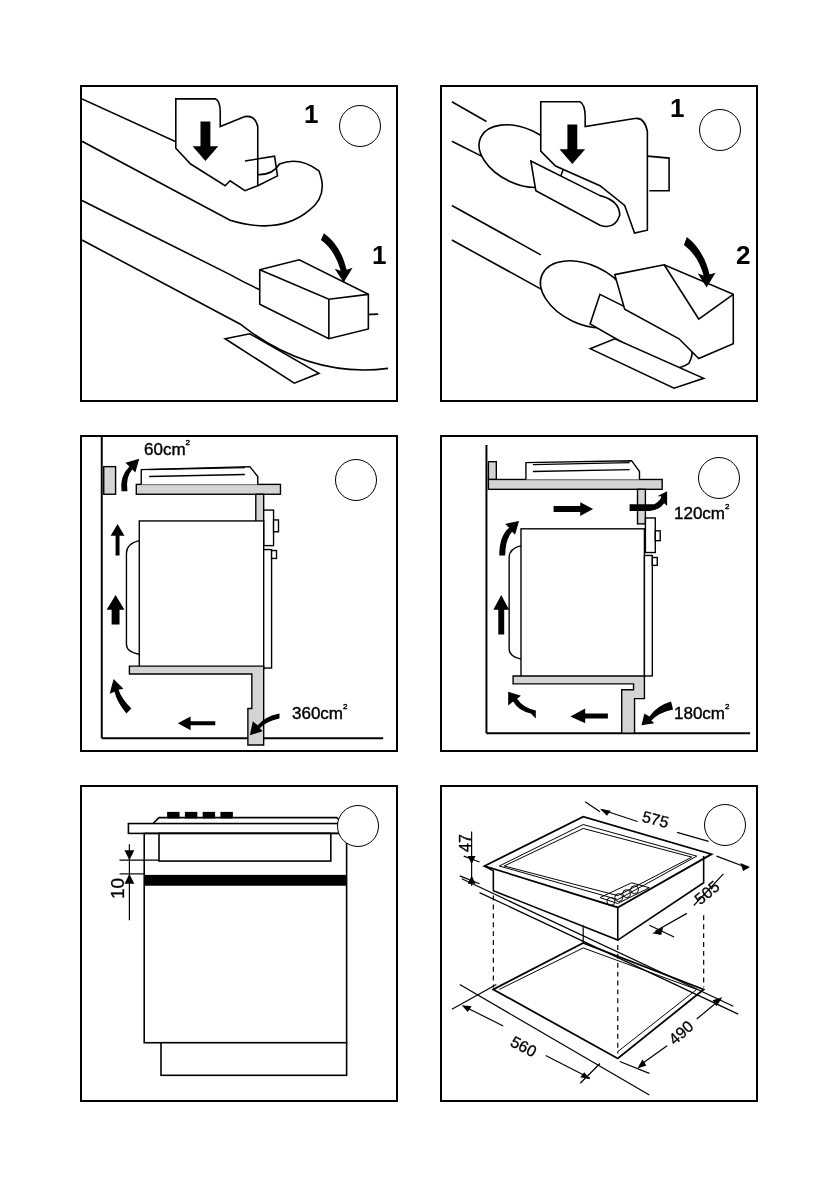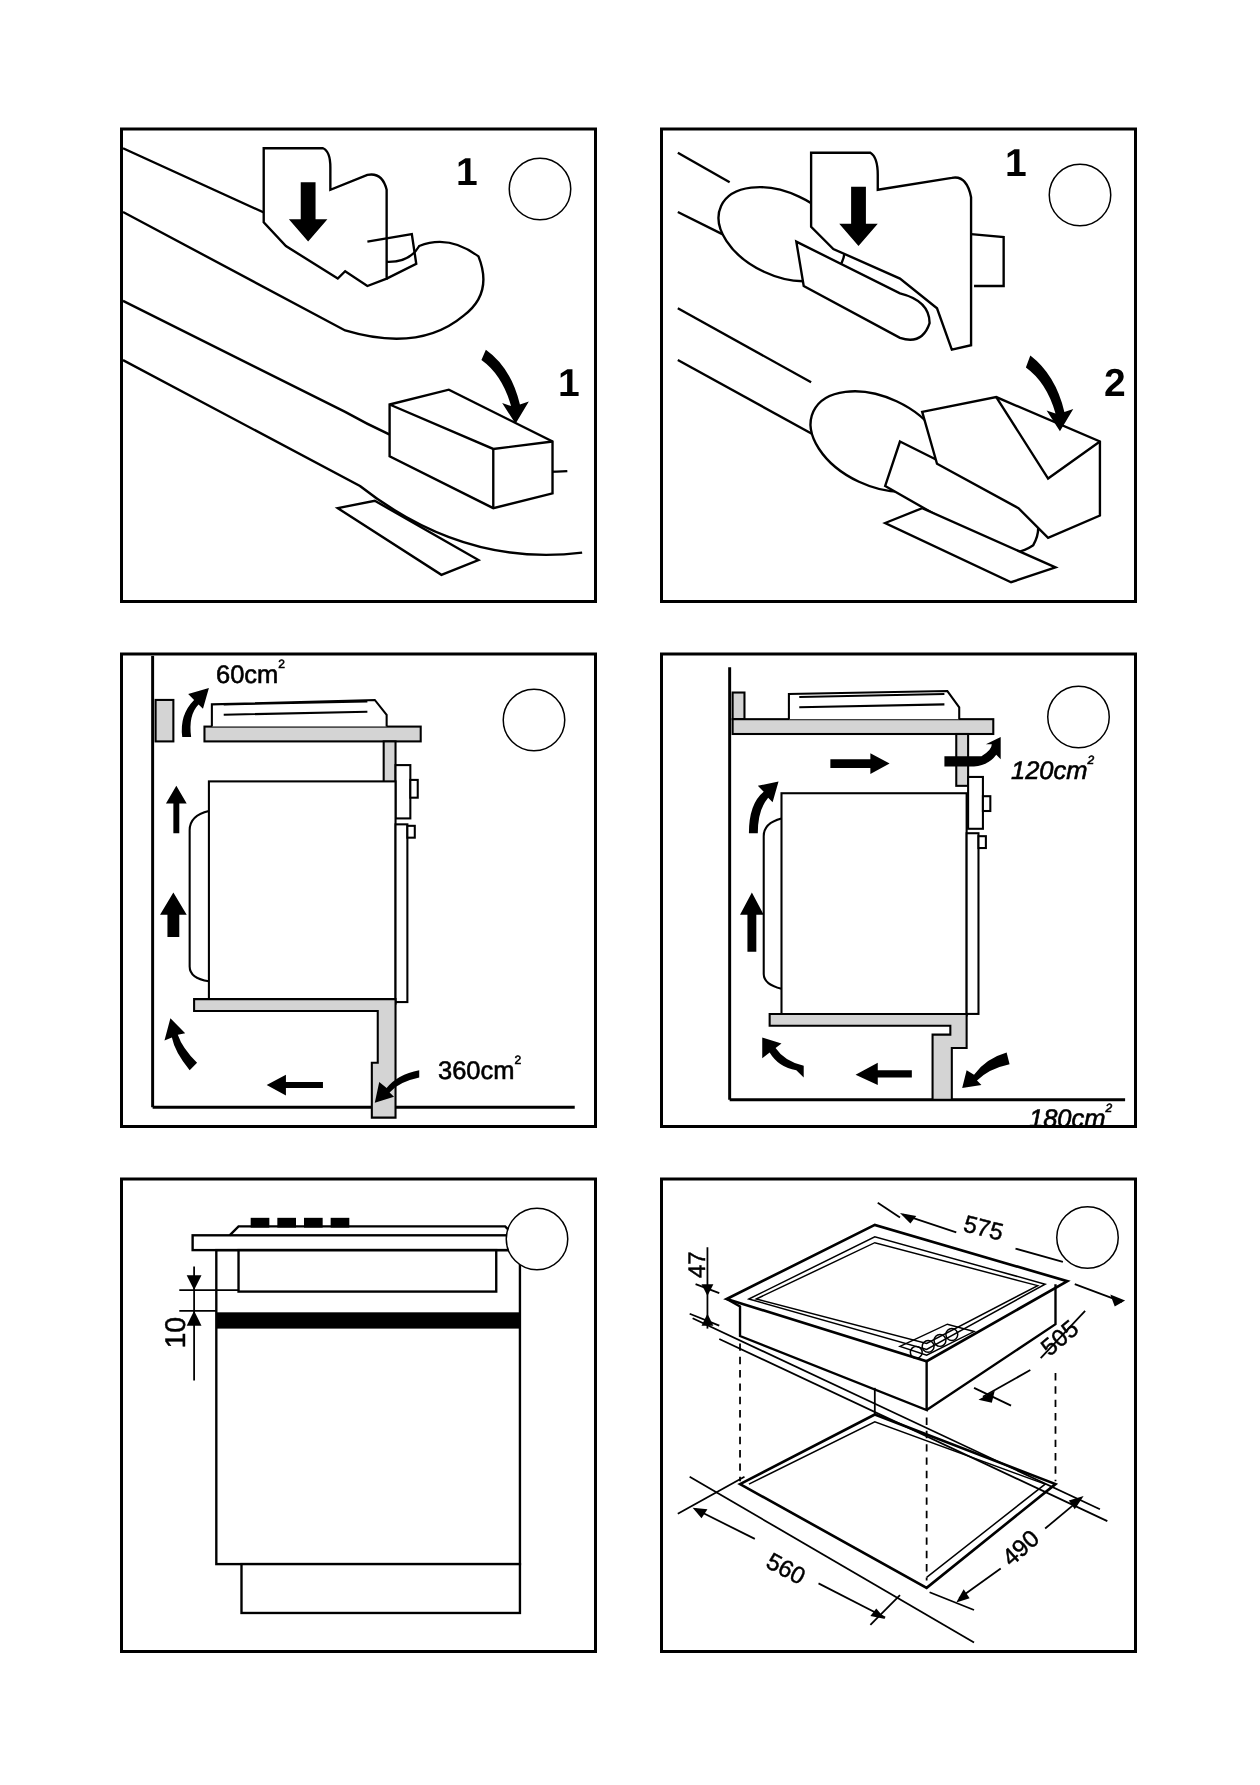--- a/index.html
+++ b/index.html
@@ -4,21 +4,21 @@
 <style>
   html, body { margin: 0; padding: 0; background: #ffffff; }
   body { width: 840px; height: 1190px; position: relative; overflow: hidden;
          font-family: "Liberation Sans", sans-serif; }
   .panel { position: absolute; width: 318px; height: 317px; border: 2px solid #000;
            box-sizing: border-box; background: #fff; overflow: hidden; }
   .panel svg { position: absolute; left: 0; top: 0; width: 100%; height: 100%; }
   #p1 { left: 80px; top: 85px; }
   #p2 { left: 440px; top: 85px; }
   #p3 { left: 80px; top: 435px; text-align: right; }
-  #p4 { left: 440px; top: 435px; font-style: italic; }
+  #p4 { left: 440px; top: 435px; }
   #p5 { left: 80px; top: 785px; }
   #p6 { left: 440px; top: 785px; }
   .lbl { position: absolute; font-family: "Liberation Sans", sans-serif; font-weight: bold;
          color: #000; white-space: nowrap; line-height: 1; }
   .step { font-size: 26px; }
   .area { font-size: 17px; font-weight: normal; -webkit-text-stroke: 0.4px #000; }
   .area sup { font-size: 8px; vertical-align: top; position: relative; top: -2px; }
   .dim { font-size: 16px; font-weight: normal; -webkit-text-stroke: 0.3px #000; }
   .circle { position: absolute; width: 42px; height: 42px; border: 1.5px solid #000;
             border-radius: 50%; box-sizing: border-box; background: transparent; }
@@ -126,21 +126,21 @@
       <path d="M113 70 L140 70 L140 66 L153 73 L140 80 L140 76 L113 76 Z"></path>
       <path d="M190 68 L215 68 Q222 64 222 60 L218 60 L228 55 L228 70 L225 67 Q220 74 210 75 L190 75 Z"></path>
       <path d="M58 120 Q58 100 68 92 L64 88 L78 85 L74 99 L71 96 Q64 104 64 120 Z"></path>
       <path d="M57 200 L63 200 L63 175 L68 175 L60 160 L52 175 L57 175 Z"></path>
       <path d="M95 285 L90 280 Q78 278 72 268 L67 272 L67 258 L80 262 L76 265 Q82 274 95 277 Z"></path>
       <path d="M168 280 L145 280 L145 275 L130 283 L145 290 L145 285 L168 285 Z"></path>
       <path d="M232 268 Q218 272 210 283 L205 280 L202 292 L215 290 L212 287 Q220 279 234 276 Z"></path>
     </g>
   </svg>
   <span class="lbl area" style="left:232px;top:68px;"><span>120cm</span><sup>2</sup></span>
-  <span class="lbl area" style="left:244px;top:268px;margin-top:32px;"><span>180cm</span><sup>2</sup></span>
+  <span class="lbl area" style="left:232px;top:268px;"><span>180cm</span><sup>2</sup></span>
   <div class="circle" style="left:256px;top:20px;"></div>
 </div>
 
 <div class="panel" id="p5">
   <svg viewBox="0 0 318 317">
     <g stroke="#000" stroke-width="1.6" fill="#fff">
       <rect x="47" y="37" width="222" height="10"></rect>
       <path d="M72 37 L78 31 L258 31 L264 37" fill="none"></path>
       <rect x="87" y="26" width="11" height="5" fill="#000"></rect>
       <rect x="105" y="26" width="11" height="5" fill="#000"></rect>

